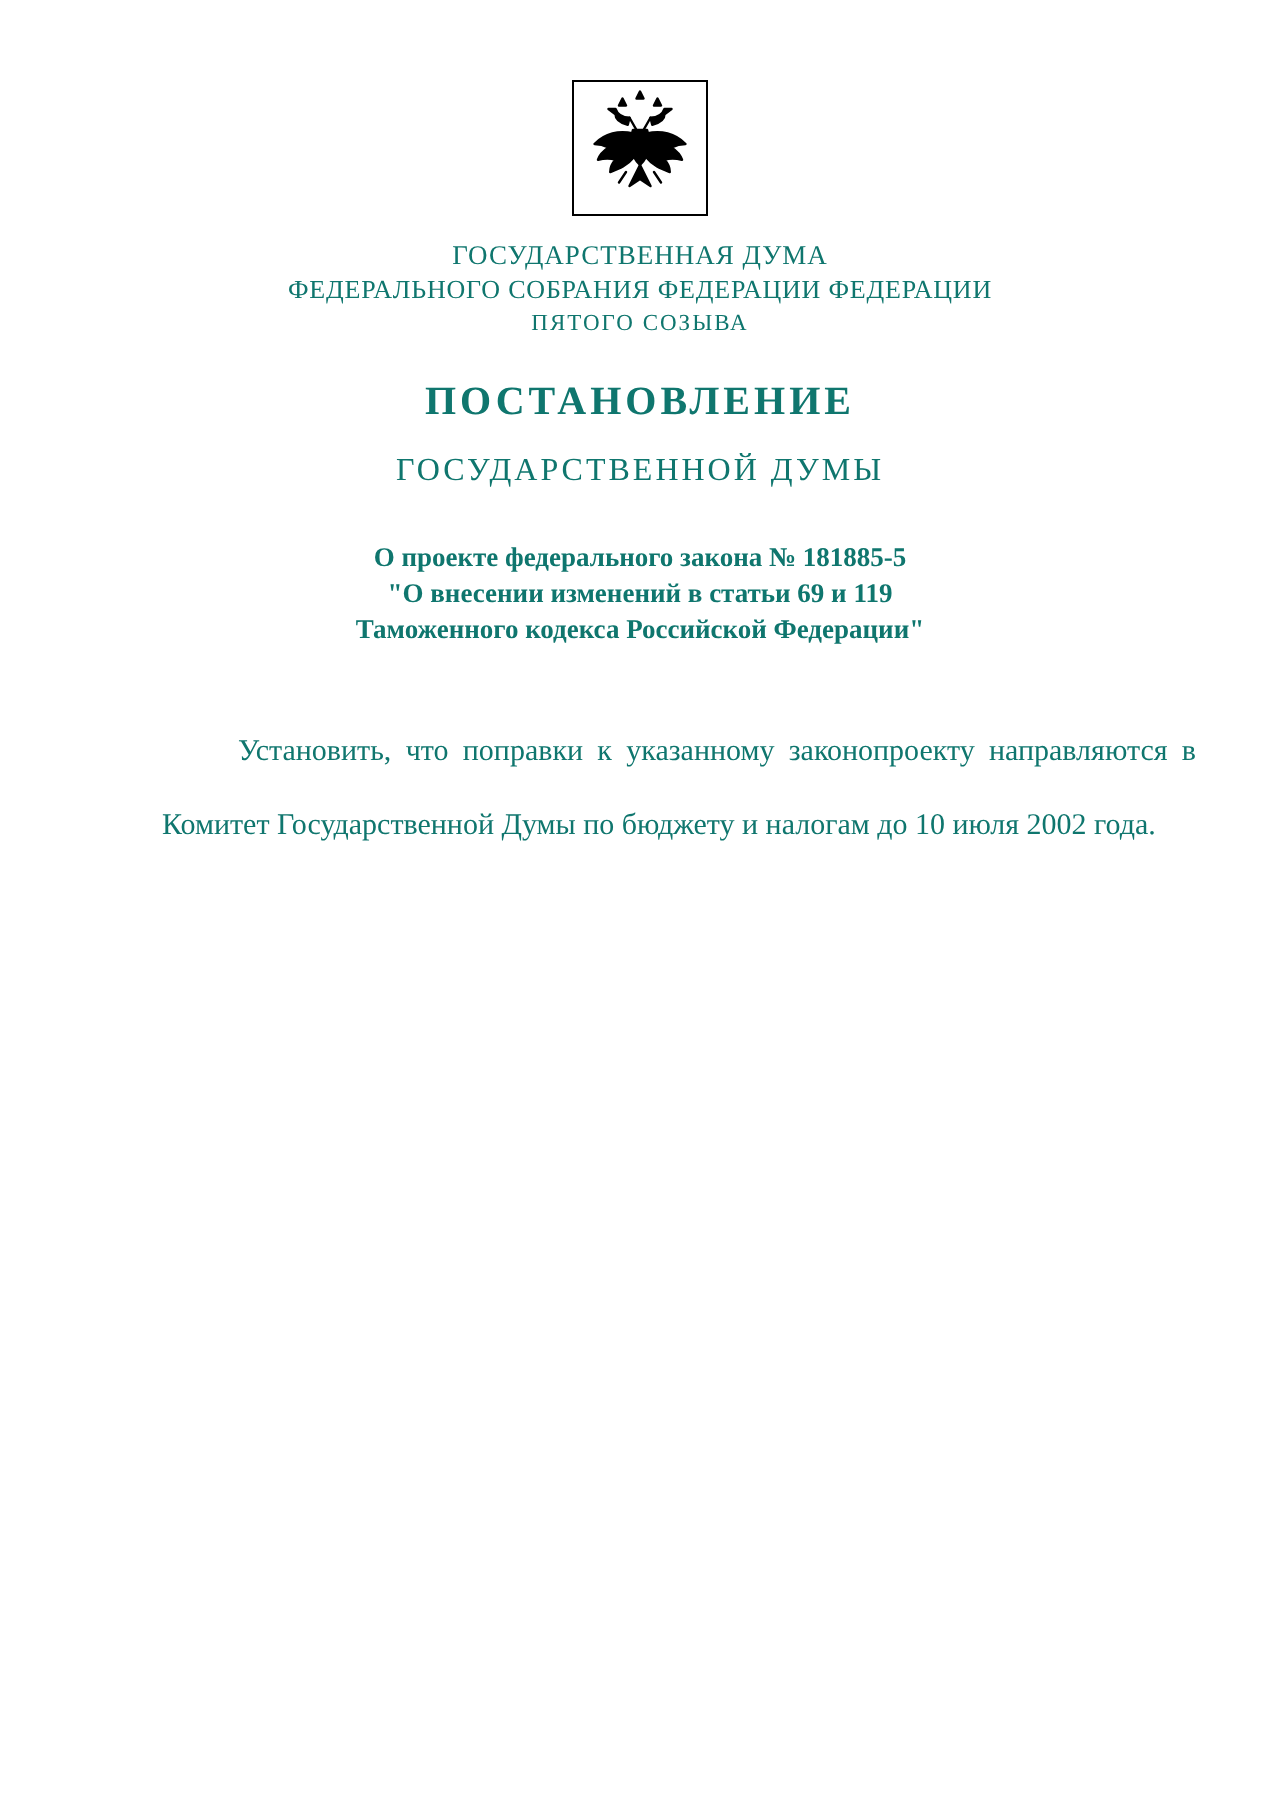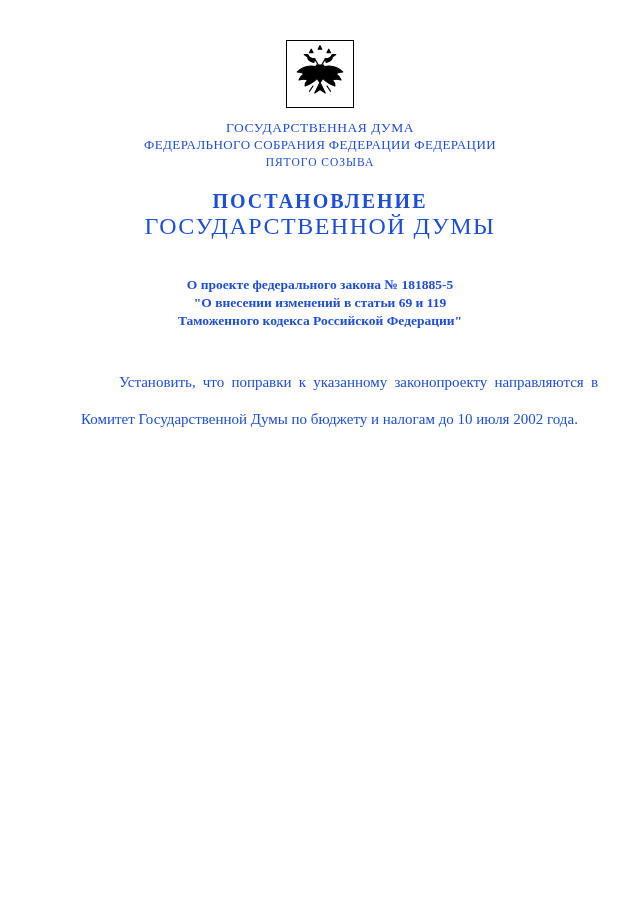--- a/index.html
+++ b/index.html
@@ -7,21 +7,21 @@
     padding: 0;
     background: #ffffff;
   }
   .page {
     position: relative;
     width: 640px;
     height: 677px;
     margin: 0 auto;
     background: #ffffff;
     font-family: "Liberation Serif", "DejaVu Serif", serif;
-    color: #1d4ed8;
+    color: #0f766e;
     overflow: hidden;
   }
   .emblem-wrap {
     display: flex;
     justify-content: center;
     padding-top: 40px;
   }
   .emblem-box {
     width: 66px;
     height: 66px;
@@ -52,27 +52,27 @@
   .doc-type {
     text-align: center;
     margin-top: 20px;
   }
   .doc-type-line1 {
     font-size: 20px;
     font-weight: bold;
     letter-spacing: 2px;
   }
   .doc-type-line2 {
-    font-size: 24px;
+    font-size: 16px;
     letter-spacing: 1.5px;
-    margin-top: 0;
+    margin-top: 14px;
   }
   .subject {
     text-align: center;
-    margin-top: 36px;
+    margin-top: 25px;
     font-weight: bold;
     font-size: 13.5px;
     line-height: 1.35;
   }
   .doc-body {
     margin: 34px 42px 0 81px;
     font-size: 15px;
   }
   .doc-body p {
     margin: 0;

